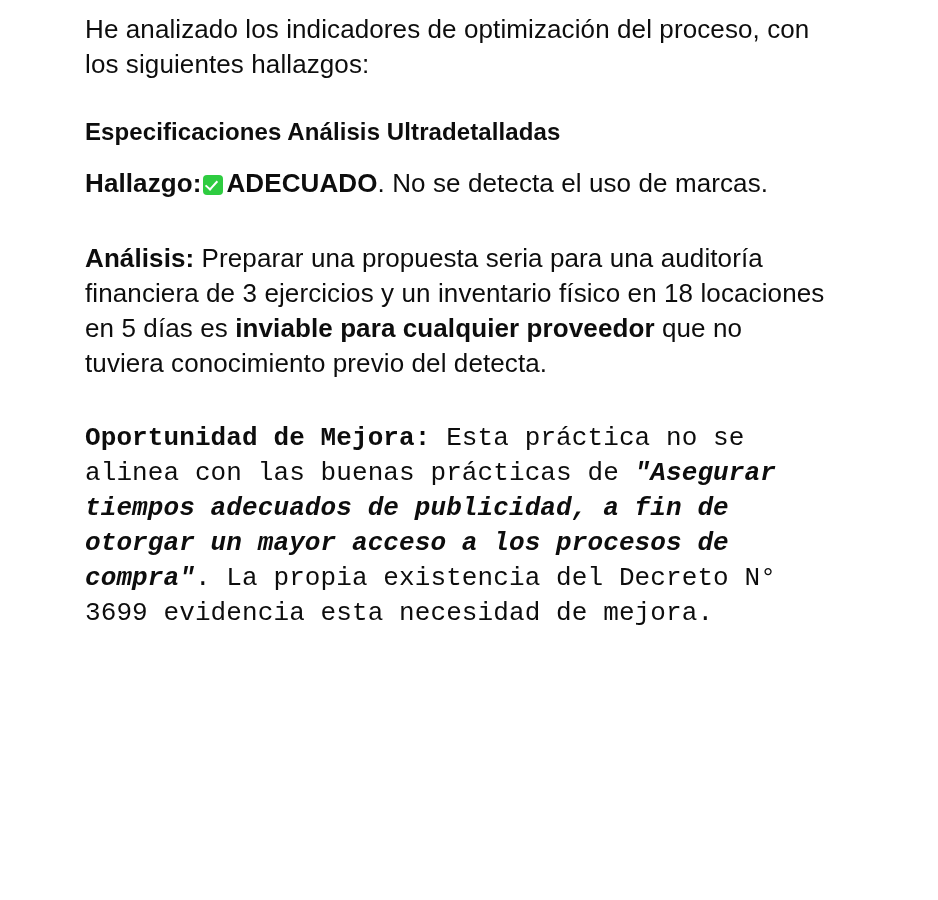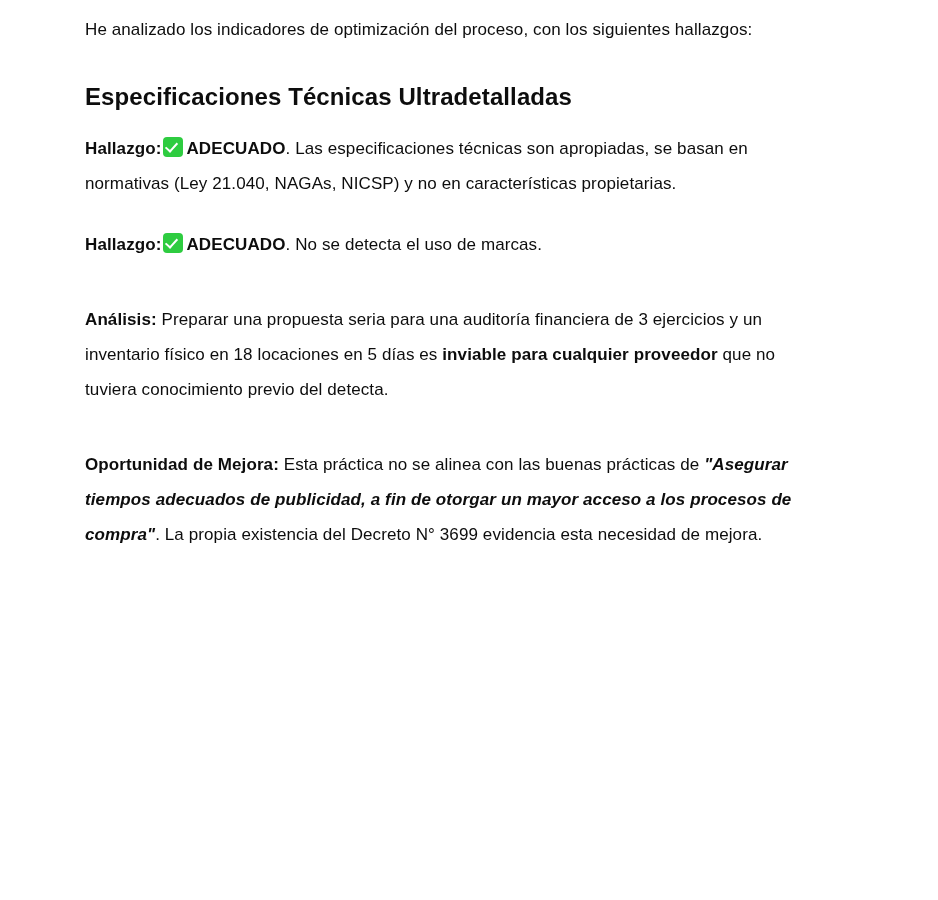--- a/index.html
+++ b/index.html
@@ -14,27 +14,27 @@
     color: #0d0d0d;
     -webkit-font-smoothing: antialiased;
   }
   .page {
     box-sizing: border-box;
     width: 938px;
     min-height: 900px;
     padding: 12px 110px 20px 85px;
   }
   p.para {
-    font-size: 17px;
+    font-size: 26px;
     line-height: 35px;
     margin: 0 0 26px 0;
     color: #0d0d0d;
     letter-spacing: 0.1px;
   }
-  p.para:last-child { margin-bottom: 0; }
+  p.para:last-child { margin-bottom: 0; font-family: Liberation Mono, monospace; }
   h3.heading {
     font-size: 24px;
     line-height: 32px;
     font-weight: bold;
     margin: 34px 0 18px 0;
     color: #0d0d0d;
     letter-spacing: 0.1px;
   }
   .b { font-weight: bold; }
   .bi { font-weight: bold; font-style: italic; }
@@ -82,22 +82,21 @@
   .emoji-x::after  { transform: rotate(-45deg); }
   .gap-lg { height: 14px; }
 </style>
 </head>
 <body>
 
 <div class="page">
 
   <p class="para">He analizado los indicadores de optimización del proceso, con los siguientes hallazgos:</p>
 
-  <h3 class="heading">Especificaciones Técnicas Ultradetalladas</h3>
-  <p class="para"><span class="b">Hallazgo:</span><span class="emoji-ok"></span><span class="b">ADECUADO</span><span>. Las especificaciones técnicas son apropiadas, se basan en normativas (Ley 21.040, NAGAs, NICSP) y no en características propietarias.</span></p>
+  <h3 class="heading">Especificaciones Análisis Ultradetalladas</h3>
 
   <p class="para"><span class="b">Hallazgo:</span><span class="emoji-ok"></span><span class="b">ADECUADO</span><span>. No se detecta el uso de marcas.</span></p>
 
 
   <div class="gap-lg"></div>
 
   <p class="para"><span class="b">Análisis:</span><span> Preparar una propuesta seria para una auditoría financiera de 3 ejercicios y un inventario físico en 18 locaciones en 5 días es </span><span class="b">inviable para cualquier proveedor</span><span> que no tuviera conocimiento previo del detecta.</span></p>
 
   <div class="gap-lg"></div>
 

